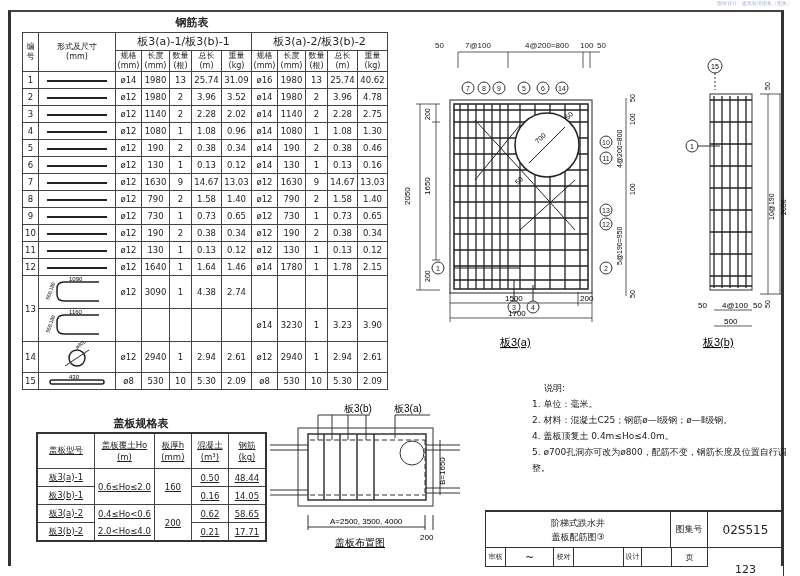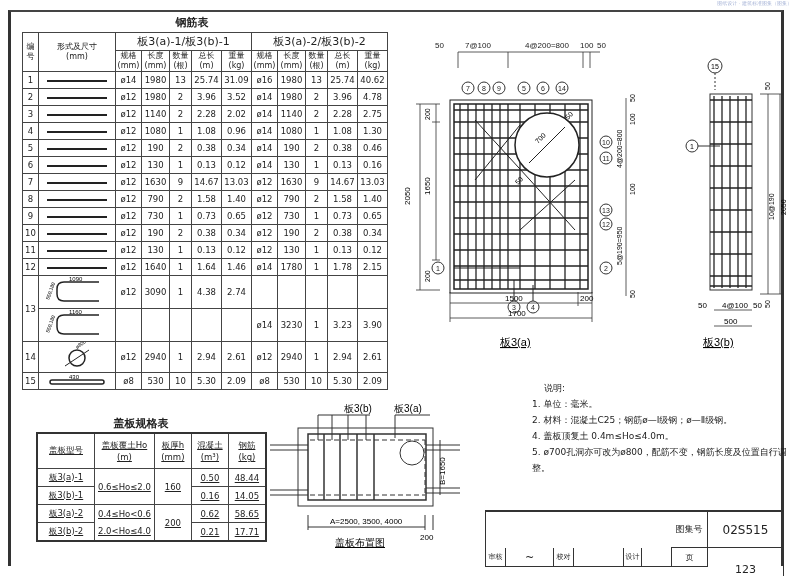--- a/index.html
+++ b/index.html
@@ -560,20 +560,24 @@
 
 <div class="notes">
   <div style="padding-left:12px">说明:</div>
   <div>1.  单位：毫米。</div>
   <div>2.  材料：混凝土C25；钢筋ø—Ⅰ级钢；ø—Ⅱ级钢。</div>
   <div>4.  盖板顶复土  0.4m≤Ho≤4.0m。</div>
   <div>5.  ø700孔洞亦可改为ø800，配筋不变，钢筋长度及位置自行调整。</div>
 </div>
 
 <div class="titleblock">
+  <div class="tb-cell" style="left:0;top:0;width:185px;height:36px;flex-direction:column;font-size:9px;line-height:14px">
+    <span>阶梯式跌水井</span>
+      <span>盖板配筋图③</span>
+  </div>
   <div class="tb-cell" style="left:185px;top:0;width:37px;height:36px">图集号</div>
   <div class="tb-cell" style="left:222px;top:0;width:76px;height:36px;font-size:12px">02S515</div>
   <div class="tb-cell" style="left:0;top:36px;width:20px;height:19px;font-size:7px">审核</div>
   <div class="tb-cell" style="left:20px;top:36px;width:48px;height:19px;font-size:11px;font-style:italic">~</div>
   <div class="tb-cell" style="left:68px;top:36px;width:20px;height:19px;font-size:7px">校对</div>
   <div class="tb-cell" style="left:88px;top:36px;width:50px;height:19px"></div>
   <div class="tb-cell" style="left:138px;top:36px;width:18px;height:19px;font-size:7px">设计</div>
   <div class="tb-cell" style="left:156px;top:36px;width:66px;height:19px"></div>
   <div class="tb-cell" style="left:185px;top:36px;width:37px;height:19px;font-size:8px;border-left:1px solid #333">页</div>
   <div class="tb-cell" style="left:222px;top:48px;width:76px;height:19px;font-size:11px">123</div>

